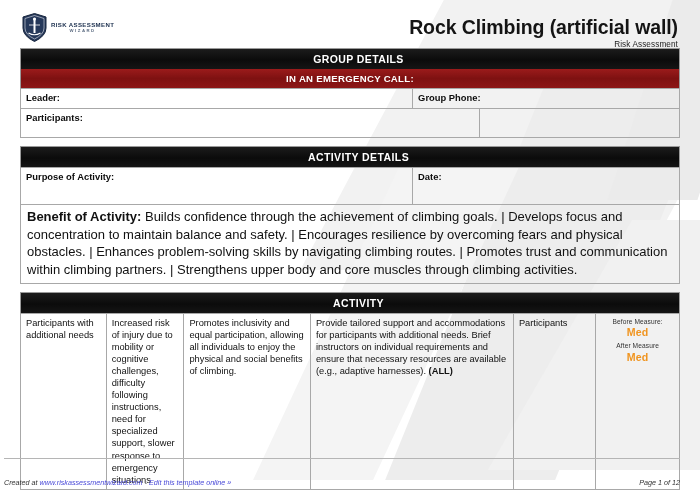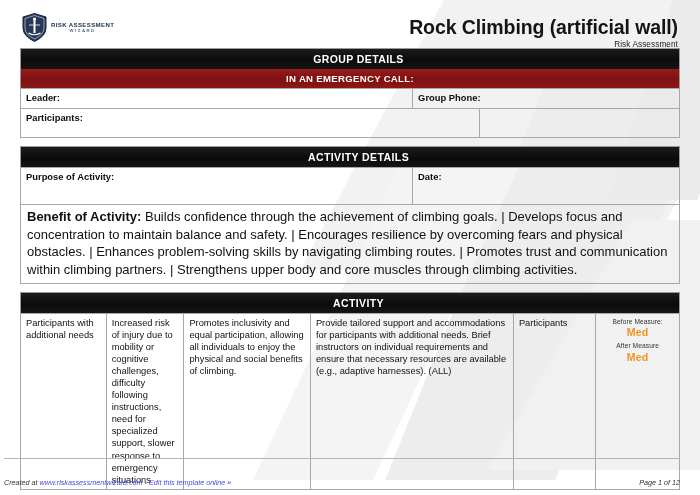--- a/index.html
+++ b/index.html
@@ -177,21 +177,21 @@
     color: #333;
     letter-spacing: 0.1px;
   }
   .rl-value {
     font-size: 10.6px;
     font-weight: bold;
     color: #f0941f;
     margin: 0 0 2px 0;
     letter-spacing: 0.2px;
   }
-  .measure-all { font-weight: normal; margin-top: 12px; }
+  .measure-all { font-weight: bold; margin-top: 12px; }
 
   
   .footer {
     position: absolute;
     left: 4px;
     right: 20px;
     bottom: 8px;
     border-top: 1px solid #b5b5b5;
     padding-top: 19px;
     display: flex;

